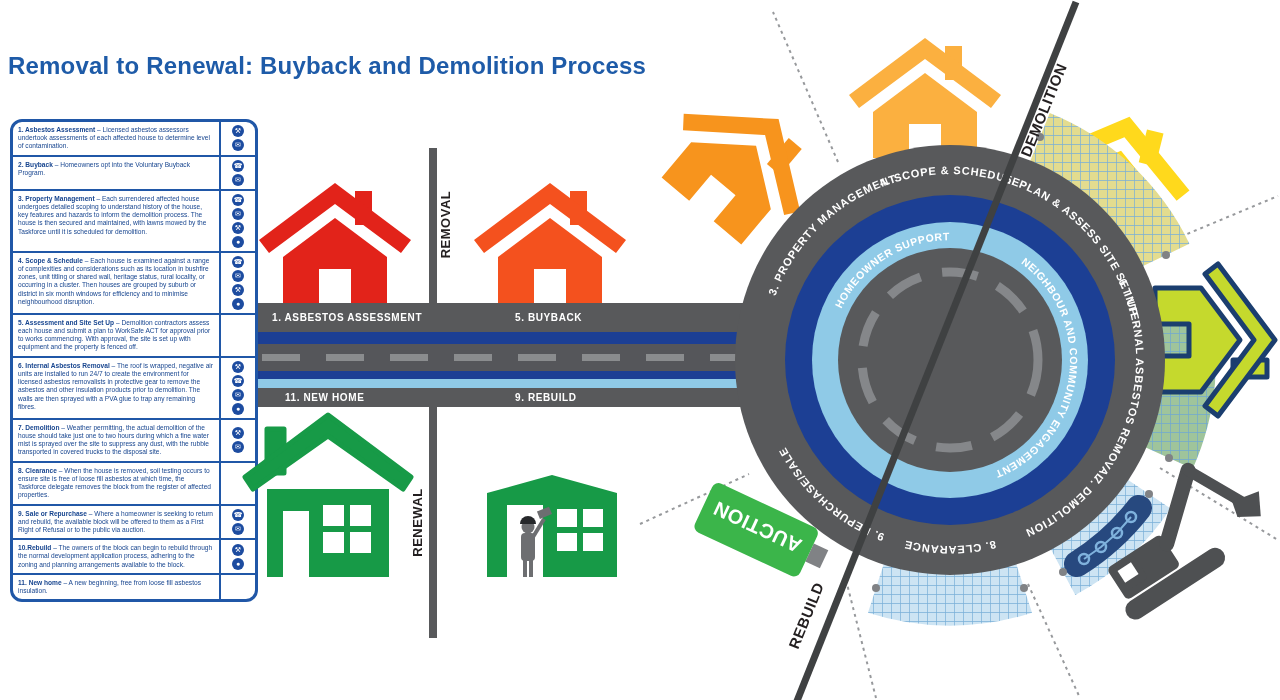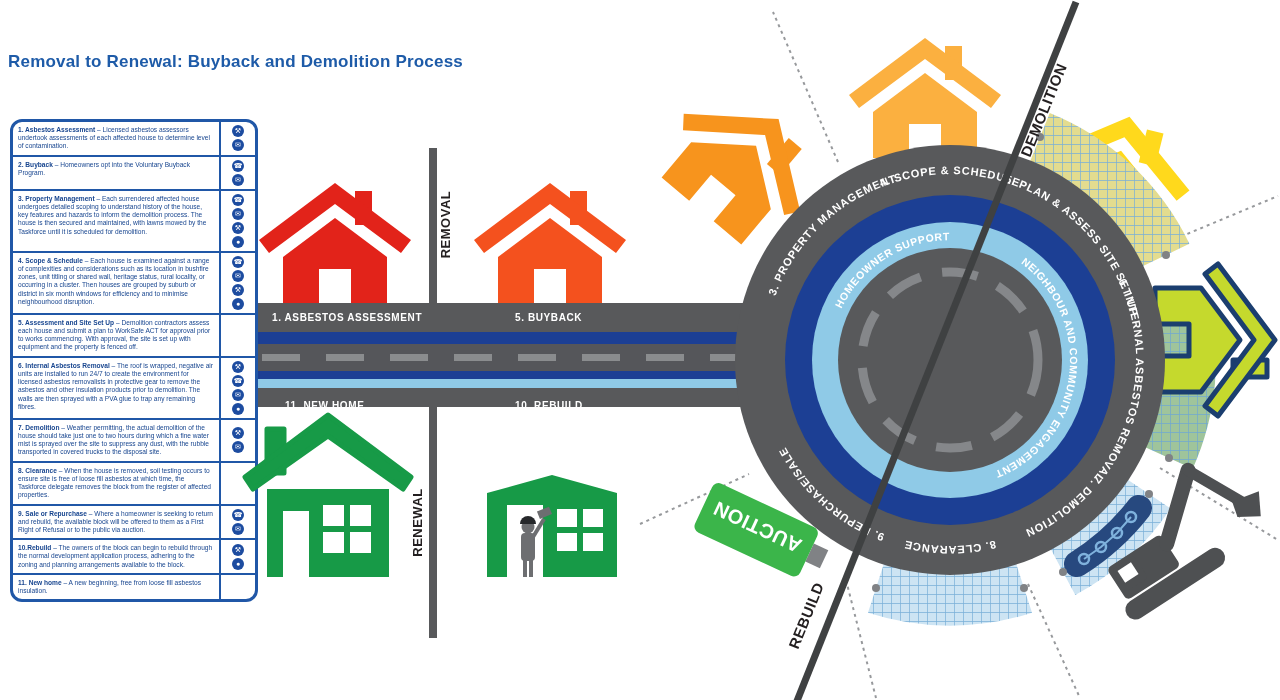--- a/index.html
+++ b/index.html
@@ -1,18 +1,18 @@
 <!DOCTYPE html>
 <html><head>
 <meta charset="utf-8">
 <style>
   html,body{margin:0;padding:0;background:#fff;}
   .stage{position:relative;width:1280px;height:700px;background:#ffffff;overflow:hidden;
          font-family:"Liberation Sans",sans-serif;}
-  .title{position:absolute;left:8px;top:52px;font-size:17px;font-weight:bold;color:#1E5BA8;letter-spacing:.2px;}
+  .title{position:absolute;left:8px;top:52px;font-size:24px;font-weight:bold;color:#1E5BA8;letter-spacing:.2px;}
 
   
   .legend{position:absolute;left:10px;top:119px;width:248px;border:3px solid #2057A7;border-radius:12px;
           background:#fff;box-sizing:border-box;z-index:4;}
   .legend-row{display:flex;border-bottom:2px solid #2057A7;}
   .legend-row:last-child{border-bottom:none;}
   .legend-text{flex:1;padding:4px 5px;font-size:6.6px;line-height:1.25;color:#17458F;}
   .legend-text b{font-weight:bold;}
   .legend-icons{width:34px;border-left:2px solid #2057A7;display:flex;flex-direction:column;
                 align-items:center;justify-content:center;gap:2px;padding:3px 0;}
@@ -24,21 +24,21 @@
   .band-top{position:absolute;left:0;top:0;width:100%;height:29px;background:#58595B;}
   .stripe-n1{position:absolute;left:0;top:29px;width:100%;height:12px;background:#1C3F94;}
   .asphalt{position:absolute;left:0;top:41px;width:100%;height:27px;background:#55565A;}
   .dashes{position:absolute;left:4px;top:10px;width:98%;height:7px;
           background:repeating-linear-gradient(90deg,#8A8C8E 0 38px,transparent 38px 64px);}
   .stripe-n2{position:absolute;left:0;top:68px;width:100%;height:8px;background:#1C3F94;}
   .stripe-lb{position:absolute;left:0;top:76px;width:100%;height:9px;background:#8FCAE7;}
   .band-bot{position:absolute;left:0;top:85px;width:100%;height:19px;background:#58595B;}
   .road-label{position:absolute;color:#fff;font-weight:bold;font-size:10px;letter-spacing:.6px;white-space:nowrap;}
   .band-top .road-label{top:9px;}
-  .band-bot .road-label{top:12px;}
+  .band-bot .road-label{top:4px;}
 
   
   .vbar{position:absolute;width:8px;background:#58595B;z-index:2;}
   .vlabel{position:absolute;width:90px;text-align:center;font-size:13px;font-weight:bold;color:#231F20;
           letter-spacing:.5px;transform:rotate(-90deg);white-space:nowrap;z-index:2;}
 
   svg{position:absolute;left:0;top:0;z-index:5;}
   .stage-label{fill:#fff;font-weight:bold;font-size:11px;letter-spacing:.8px;}
   .ring-label{fill:#fff;font-weight:bold;font-size:10.5px;letter-spacing:.6px;}
   .diag-label{fill:#231F20;font-weight:bold;font-size:15px;letter-spacing:.5px;}
@@ -134,21 +134,21 @@
       <span class="road-label" style="left:257px">5. BUYBACK</span>
     </div>
     <div class="stripe-n1"></div>
     <div class="asphalt">
       <div class="dashes"></div>
     </div>
     <div class="stripe-n2"></div>
     <div class="stripe-lb"></div>
     <div class="band-bot">
       <span class="road-label" style="left:27px">11. NEW HOME</span>
-      <span class="road-label" style="left:257px">10. REBUILD</span>
+      <span class="road-label" style="left:257px">9. REBUILD</span>
     </div>
   </div>
 
   <div class="vbar" style="left:429px;top:148px;height:155px;"></div>
   <span class="vlabel" style="left:400px;top:217px;">REMOVAL</span>
   <div class="vbar" style="left:429px;top:407px;height:231px;"></div>
   <span class="vlabel" style="left:372px;top:515px;">RENEWAL</span>
 
   <svg width="1280" height="700" viewBox="0 0 1280 700">
     <defs>

